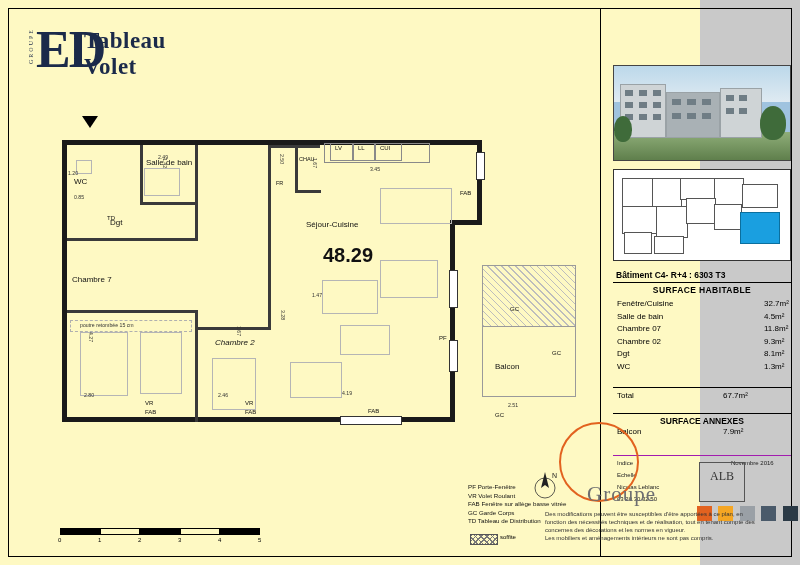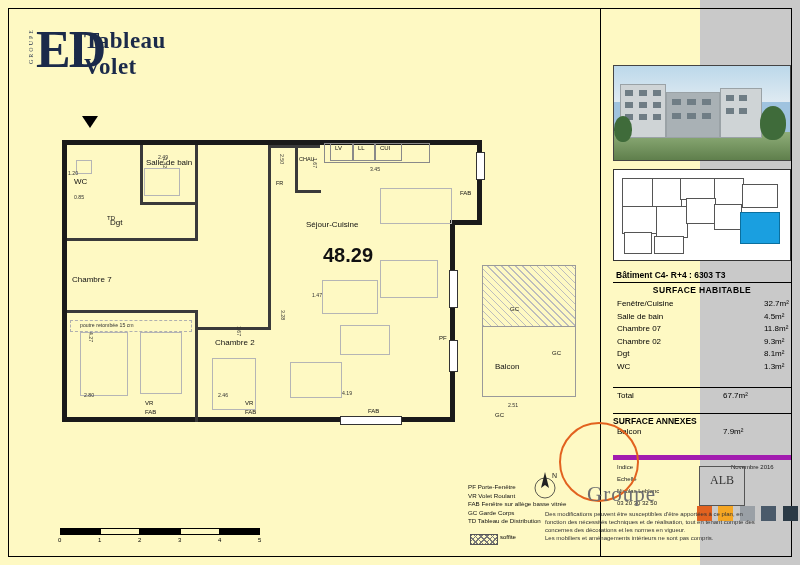--- a/index.html
+++ b/index.html
@@ -68,30 +68,30 @@
   }
   .surf-list{position:absolute;left:6px;top:290px;width:178px;font-size:8px;}
   .surf-row{position:relative;height:12.5px;}
   .surf-row .nm{position:absolute;left:4px;top:0;}
   .surf-row .vl{position:absolute;left:110px;top:0;margin-left:41px;}
   .total-rule{position:absolute;left:6px;top:378px;width:178px;border-top:1px solid #000;}
   .total-row{position:absolute;left:6px;top:382px;width:178px;font-size:8px;}
   .total-row .nm{position:absolute;left:4px;top:0;}
   .total-row .vl{position:absolute;left:110px;top:0;}
   .annex-title{
-    position:absolute;left:6px;top:404px;width:178px;
+    position:absolute;left:6px;top:404px;width:178px;text-align:center;
     font-size:8.5px;font-weight:bold;border-top:1px solid #000;padding-top:2px;
   }
   .annex-list{position:absolute;left:6px;top:418px;width:178px;font-size:8px;}
   .annex-row{position:relative;height:12px;}
   .annex-row .nm{position:absolute;left:4px;top:0;}
   .annex-row .vl{position:absolute;left:110px;top:0;}
   .cart{
     position:absolute;left:6px;top:446px;width:178px;height:102px;box-sizing:border-box;
-    border-top:5px solid #a21caf;font-size:6px;color:#222;
+    border-top:1px solid #a21caf;font-size:6px;color:#222;
   }
   .cart .cl{position:absolute;}
   .cart-logo{
     position:absolute;left:86px;top:6px;width:46px;height:40px;
     border:1px solid #555;box-sizing:border-box;font-size:12px;text-align:center;
     font-family:"Liberation Serif",serif;color:#333;padding-top:7px;line-height:12px;
   }
   
   .vdiv{position:absolute;left:600px;top:9px;height:547px;border-left:1px solid #000;}
   
@@ -304,21 +304,21 @@
     <div class="room-label" style="left:340px;top:35px;font-size:6px;">CUI</div>
     <div class="room-label" style="left:259px;top:46px;font-size:5.5px;">CHAU</div>
     <div class="room-label" style="left:236px;top:70px;font-size:5.5px;">FR</div>
 
     <div class="furn" style="left:284px;top:33px;width:104px;height:18px;"></div>
 
     <div class="room-label" style="left:34px;top:67px;">WC</div>
     <div class="room-label" style="left:106px;top:48px;">Salle de bain</div>
     <div class="room-label" style="left:70px;top:108px;">Dgt</div>
     <div class="room-label" style="left:32px;top:165px;">Chambre 7</div>
-    <div class="room-label" style="left:175px;top:228px;">Chambre 2</div>
+    <div class="room-label" style="left:175px;top:228px;font-style:italic;">Chambre 2</div>
     <div class="room-label" style="left:266px;top:110px;">Séjour-Cuisine</div>
     <div class="room-label" style="left:455px;top:252px;">Balcon</div>
 
     <div class="bigarea" style="left:283px;top:134px;">48.29</div>
 
     <div class="furn-l" style="left:442px;top:155px;width:92px;height:130px;border:1px solid #9a9a9a;"></div>
     <div class="hatch" style="left:442px;top:155px;width:92px;height:60px;"></div>
     <div class="room-label" style="left:470px;top:196px;font-size:6px;">GC</div>
     <div class="room-label" style="left:512px;top:240px;font-size:6px;">GC</div>
     <div class="room-label" style="left:455px;top:302px;font-size:6px;">GC</div>

